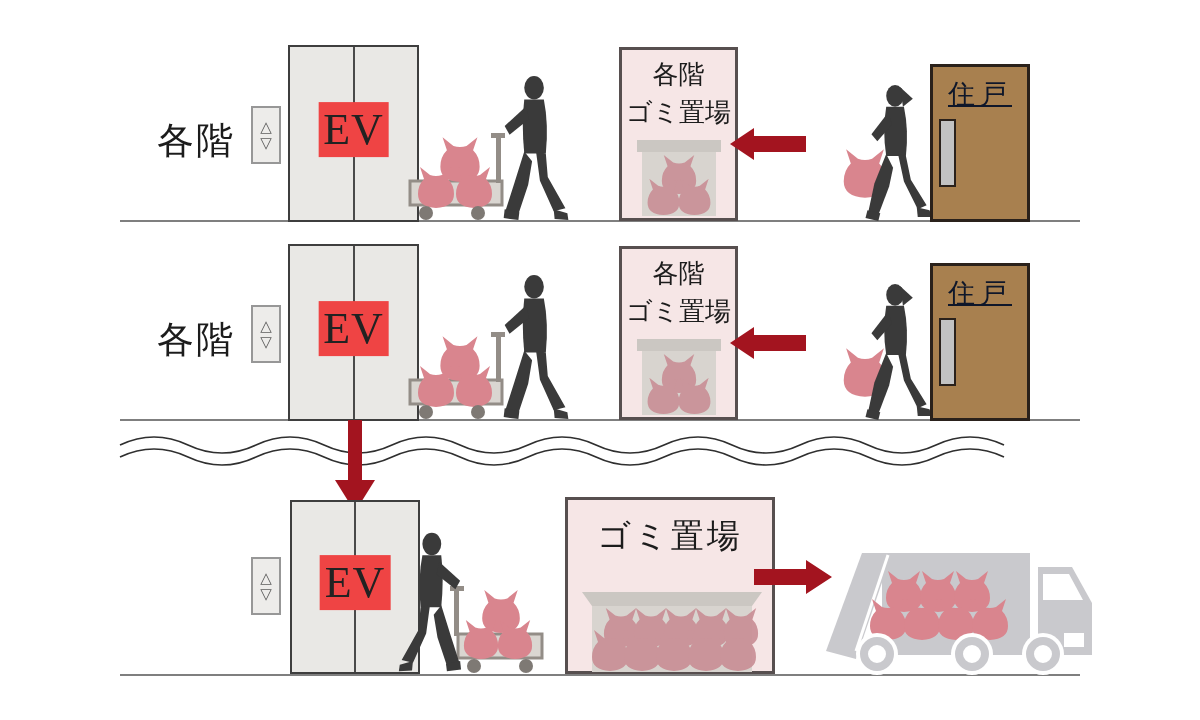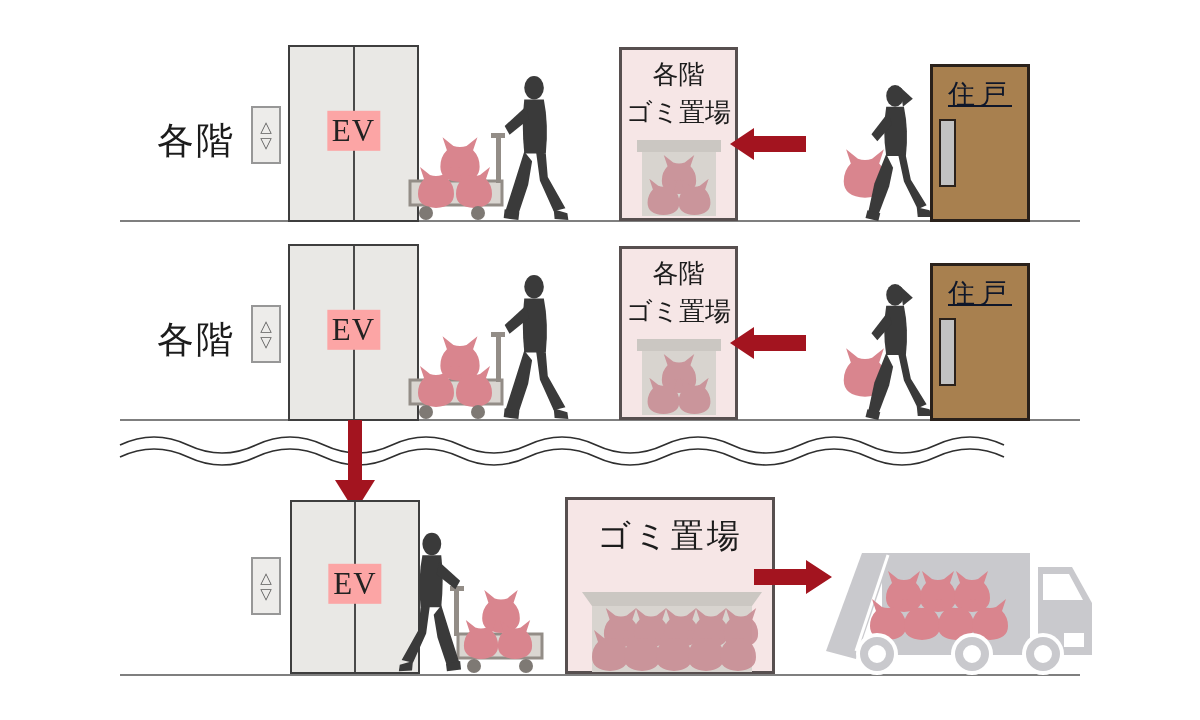--- a/index.html
+++ b/index.html
@@ -10,21 +10,21 @@
   .floor-line{position:absolute;left:120px;width:960px;height:2px;background:#7f7f7f;}
   .floor-label{position:absolute;left:136px;top:116px;width:120px;text-align:center;
                font-size:37px;color:#1c1c1c;letter-spacing:2px;}
   .call-panel{position:absolute;left:251px;top:106px;width:30px;height:58px;background:#edecea;
               border:2px solid #979797;box-sizing:border-box;display:flex;flex-direction:column;
               align-items:center;justify-content:center;gap:1px;}
   .call-panel span{font-size:15px;line-height:1.0;color:#5c5c5c;font-family:"DejaVu Sans",sans-serif;}
   .ev-box{position:absolute;background:#e9e8e5;border:2px solid #3e3e3e;box-sizing:border-box;}
   .ev-box .door-split{position:absolute;left:50%;top:0;bottom:0;width:2px;margin-left:-1px;background:#4a4a4a;}
   .ev-box .ev-label{position:absolute;left:50%;top:50%;transform:translate(-50%,-58%);
-                    font-size:31px;color:#222;background:#fca5a5;padding:2px 5px;letter-spacing:1px;}
+                    font-size:44px;color:#222;background:#ef4444;padding:2px 5px;letter-spacing:1px;}
   .room{position:absolute;background:#f6e6e6;border:3px solid #574f4f;box-sizing:border-box;}
   .room .room-title{width:100%;text-align:center;color:#1c1c1c;}
   .room-sm .room-title{padding-top:6px;font-size:26px;line-height:1.45;}
   .room-lg .room-title{padding-top:14px;font-size:33px;letter-spacing:3px;}
   .door{position:absolute;background:#a8804f;border:3px solid #2a211b;box-sizing:border-box;}
   .door .door-title{width:100%;text-align:center;padding-top:9px;font-size:27px;color:#0f172a;letter-spacing:5px;text-decoration:underline;}
   .door .handle{position:absolute;left:6px;top:52px;width:17px;height:68px;background:#c2c2c2;
                 border:2px solid #2a211b;box-sizing:border-box;}
   svg{display:block;}
 </style>

